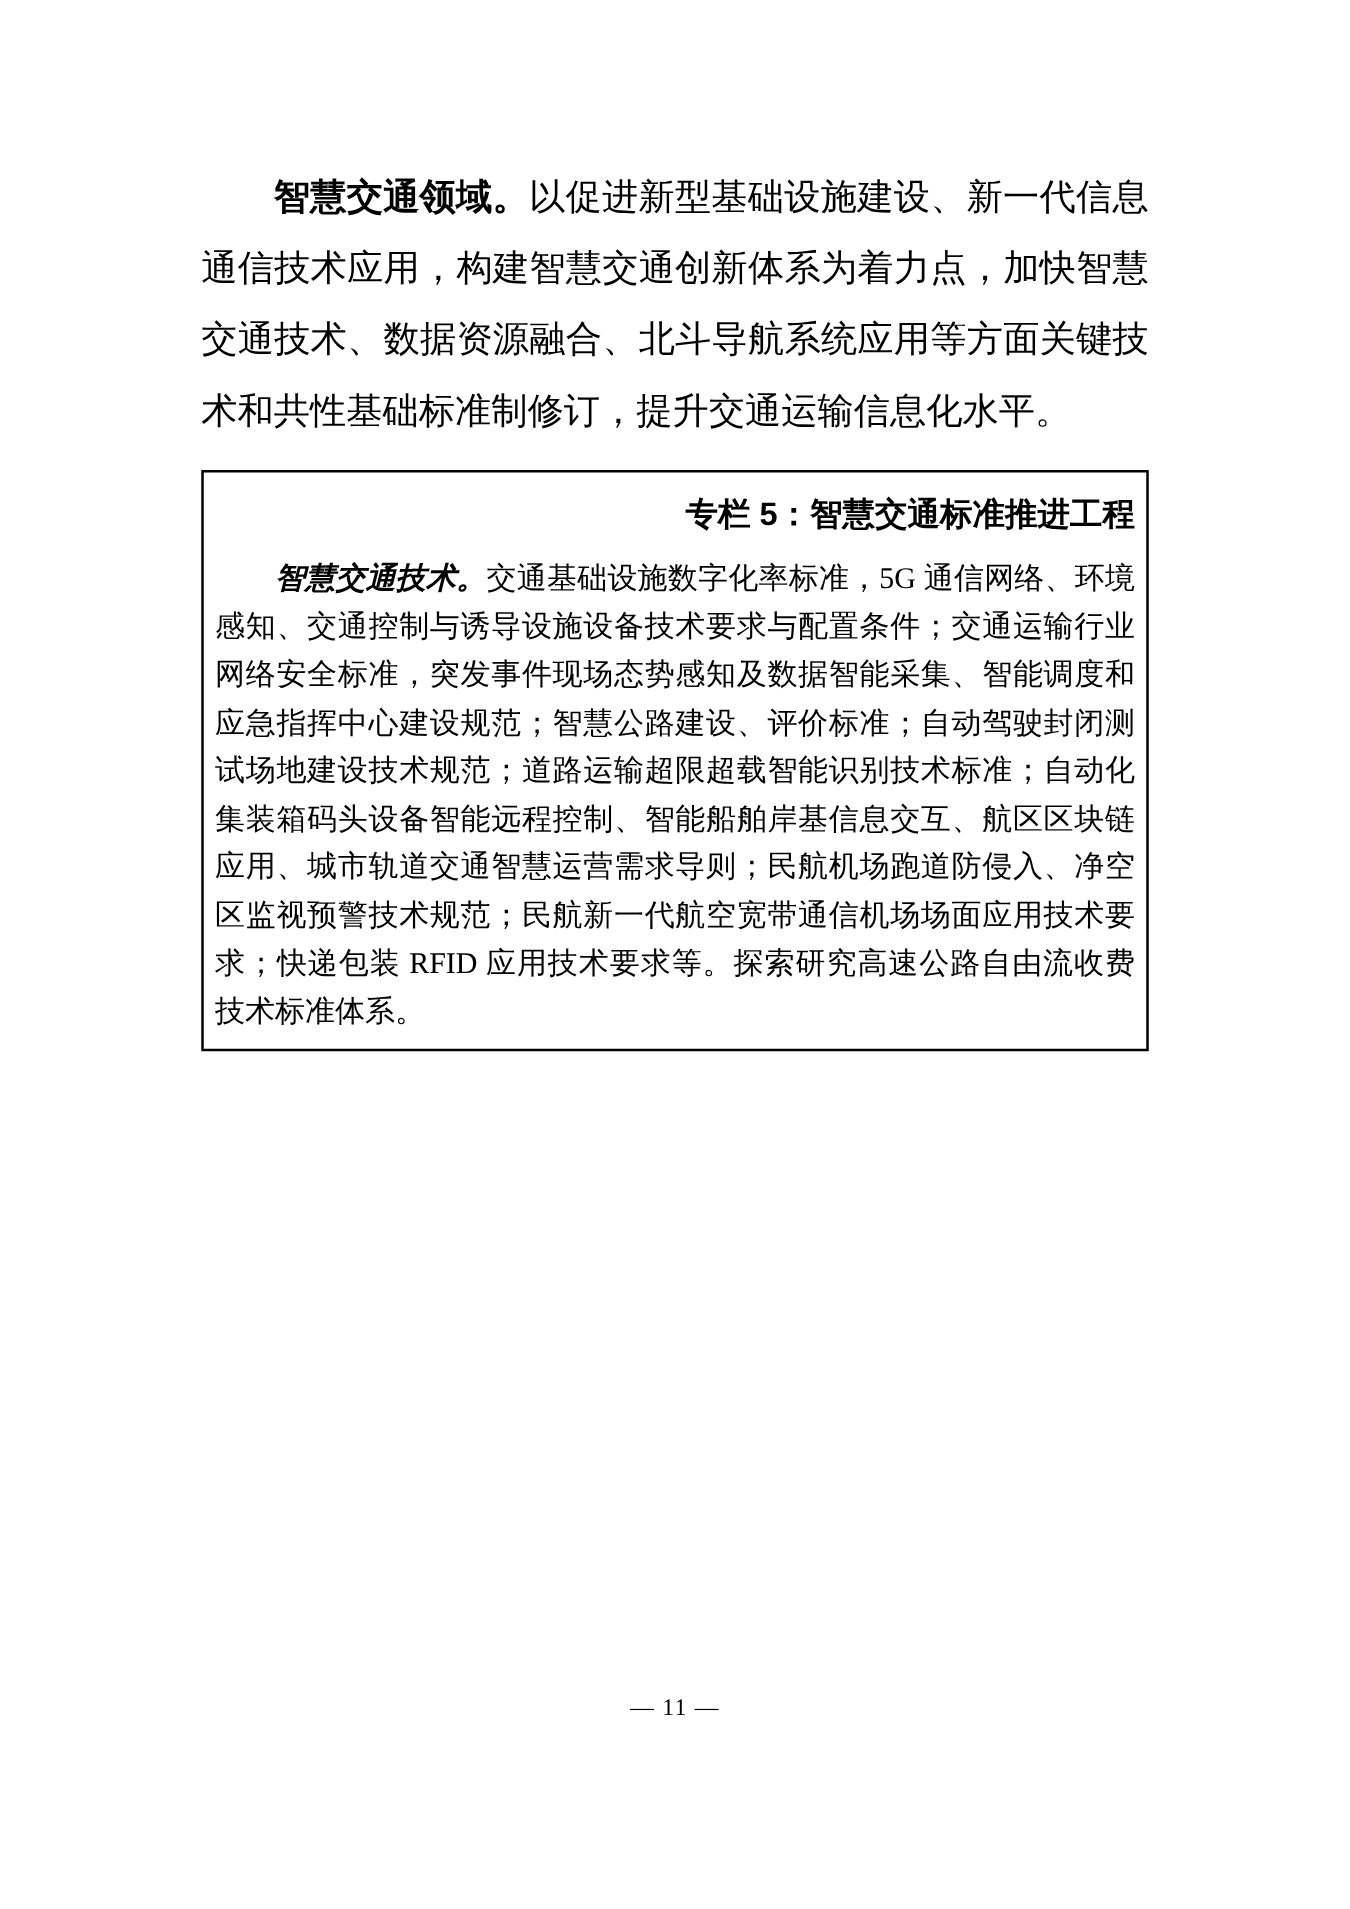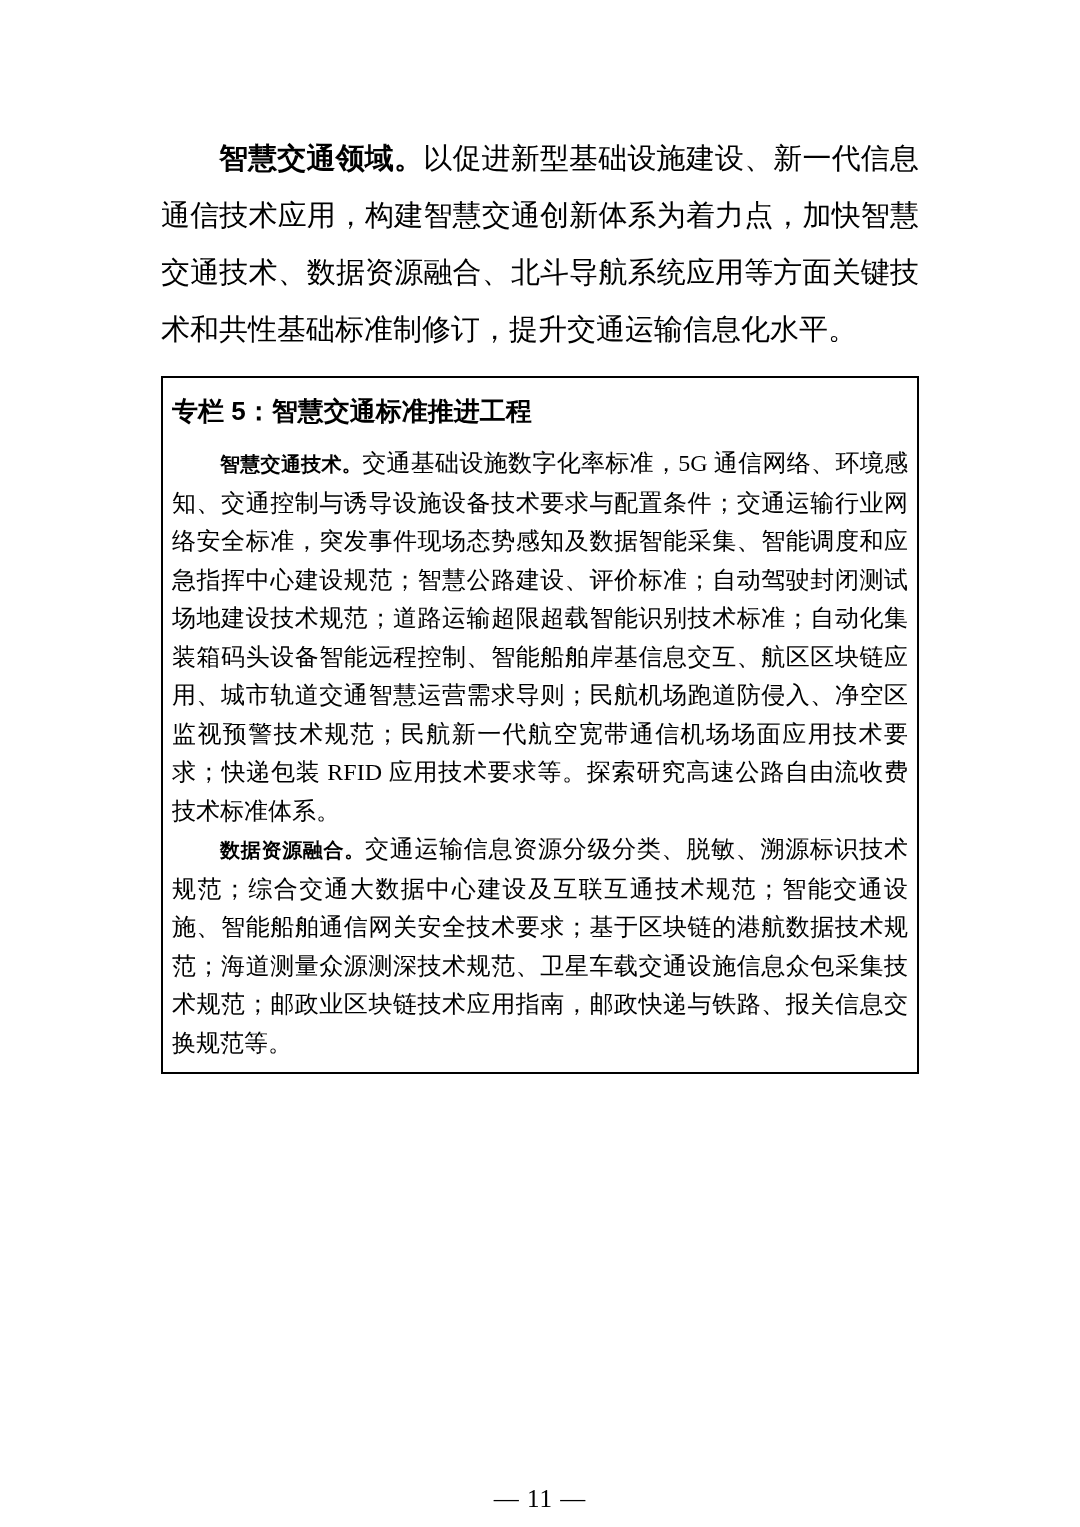--- a/index.html
+++ b/index.html
@@ -37,60 +37,60 @@
   .callout-box {
     border: 2px solid #000000;
     margin-top: 18px;
     padding: 14px 9px 10px 9px;
     box-sizing: border-box;
   }
   .box-title {
     font-family: "Liberation Sans", "DejaVu Sans", sans-serif;
     font-weight: 700;
     font-size: 26px;
-    text-align: left;
+    text-align: right;
     margin: 2px 0 16px 0;
     line-height: 34px;
   }
   .box-para {
     font-size: 24px;
     line-height: 38.5px;
     text-align: justify;
     text-justify: inter-ideograph;
     text-indent: 2em;
     margin: 0;
   }
   .box-para .lead {
-    font-size: 20px;
+    font-size: 24px;
+    font-style: italic;
   }
   .outro-wrap {
     margin-top: 44px;
   }
   .page-number {
     position: absolute;
     left: 0;
     right: 0;
-    top: 1485px;
+    top: 1356px;
     text-align: center;
-    font-size: 25px;
+    font-size: 19px;
     letter-spacing: 1px;
   }
 </style>
 </head>
 <body>
 
 <div class="content">
 
   <p class="main-para"><span class="lead">智慧交通领域。</span><span>以促进新型基础设施建设、新一代信息通信技术应用，构建智慧交通创新体系为着力点，加快智慧交通技术、数据资源融合、北斗导航系统应用等方面关键技术和共性基础标准制修订，提升交通运输信息化水平。</span></p>
 
   <div class="callout-box">
     <div class="box-title">专栏 5：智慧交通标准推进工程</div>
 
     <p class="box-para"><span class="lead">智慧交通技术。</span><span>交通基础设施数字化率标准，5G 通信网络、环境感知、交通控制与诱导设施设备技术要求与配置条件；交通运输行业网络安全标准，突发事件现场态势感知及数据智能采集、智能调度和应急指挥中心建设规范；智慧公路建设、评价标准；自动驾驶封闭测试场地建设技术规范；道路运输超限超载智能识别技术标准；自动化集装箱码头设备智能远程控制、智能船舶岸基信息交互、航区区块链应用、城市轨道交通智慧运营需求导则；民航机场跑道防侵入、净空区监视预警技术规范；民航新一代航空宽带通信机场场面应用技术要求；快递包装 RFID 应用技术要求等。探索研究高速公路自由流收费技术标准体系。</span></p>
 
-    <p class="box-para"><span class="lead">数据资源融合。</span><span>交通运输信息资源分级分类、脱敏、溯源标识技术规范；综合交通大数据中心建设及互联互通技术规范；智能交通设施、智能船舶通信网关安全技术要求；基于区块链的港航数据技术规范；海道测量众源测深技术规范、卫星车载交通设施信息众包采集技术规范；邮政业区块链技术应用指南，邮政快递与铁路、报关信息交换规范等。</span></p>
 
   </div>
 
 
 </div>
 
 <div class="page-number">— 11 —</div>
 
 </body></html>

